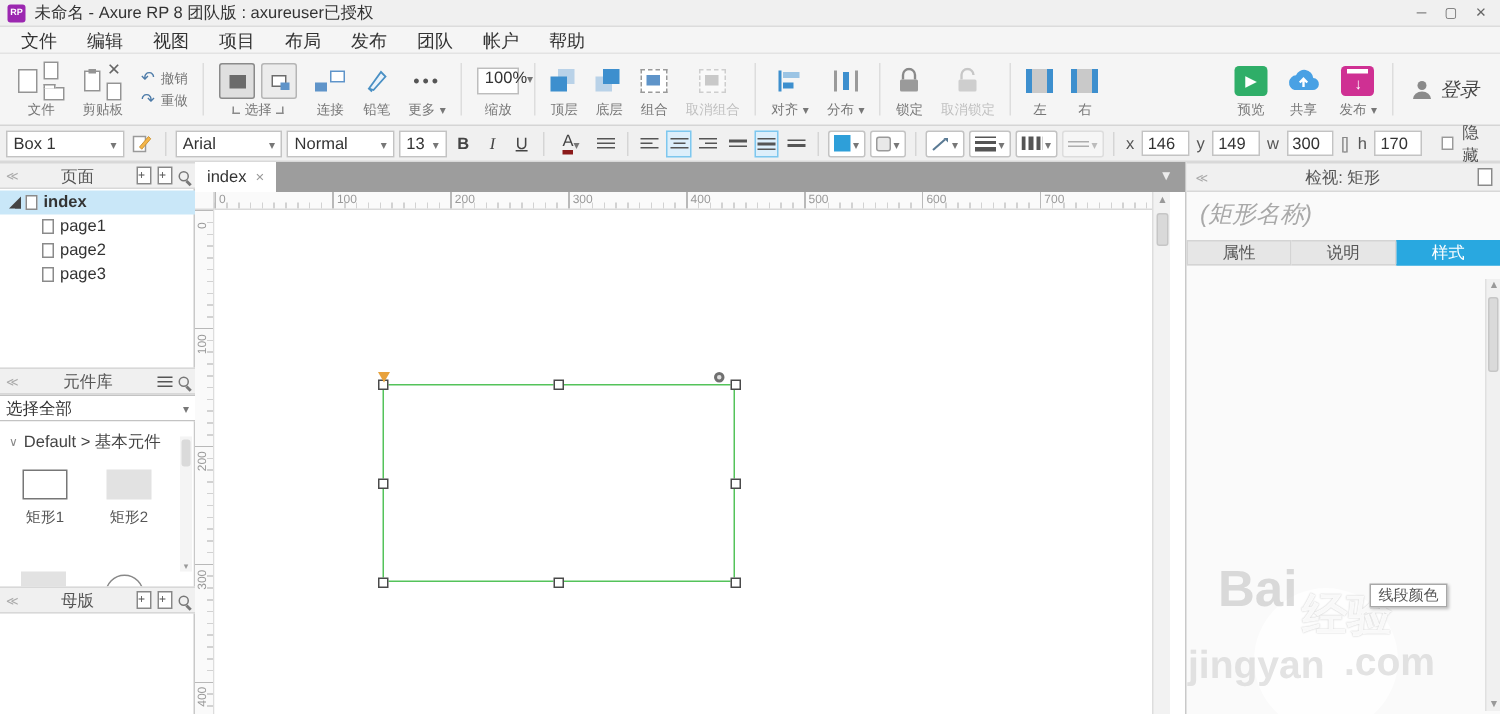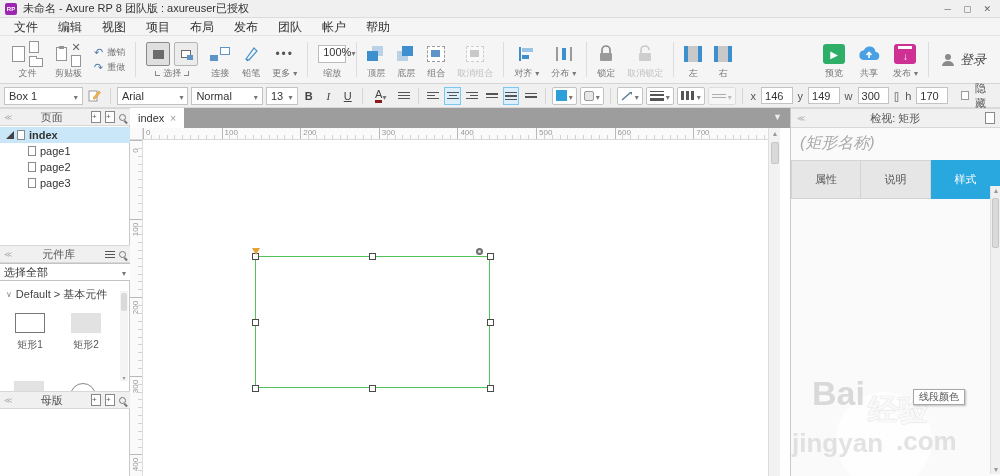--- a/index.html
+++ b/index.html
@@ -119,21 +119,21 @@
   #canvas-vscroll{position:absolute;left:638px;top:20px;width:12px;height:348px;background:#f2f2f2;border-left:1px solid #ddd;}
   #canvas-vscroll .up{position:absolute;left:0;top:2px;width:12px;text-align:center;font-size:7px;color:#999;}
   #canvas-vscroll .thumb{position:absolute;left:2px;top:14px;width:8px;height:22px;background:#d9d9d9;border:1px solid #c6c6c6;border-radius:2px;}
 
   
   #inspector{left:790px;top:108px;width:210px;height:368px;background:#fafafa;border-left:1px solid #c9c9c9;position:absolute;}
   #insp-head{position:absolute;left:0;top:0;width:210px;height:20px;background:#f0f0f0;border-top:1px solid #d8d8d8;border-bottom:1px solid #d8d8d8;display:flex;align-items:center;padding:0 6px;gap:4px;}
   #insp-head .ptitle{flex:1;text-align:center;font-size:11px;color:#555;}
   #insp-name{position:absolute;left:9px;top:25px;font-size:16px;font-style:italic;color:#a9a9a9;}
   #insp-tabs{position:absolute;left:0;top:52px;width:210px;height:22px;display:flex;}
-  .itab{width:70px;height:39px;display:flex;align-items:center;justify-content:center;font-size:11px;background:#e6e6e6;color:#555;border:1px solid #d4d4d4;border-left:none;}
+  .itab{width:70px;height:17px;display:flex;align-items:center;justify-content:center;font-size:11px;background:#e6e6e6;color:#555;border:1px solid #d4d4d4;border-left:none;}
   .itab:first-child{border-left:1px solid #d4d4d4;}
   .itab.active{background:#29a8e0;color:#fff;border-color:#29a8e0;}
   .sw{display:inline-block;}
   #tooltip{position:absolute;left:122px;top:281px;height:16px;background:#fff;border:1px solid #a8a8a8;box-shadow:1px 1px 2px rgba(0,0,0,.25);display:flex;align-items:center;padding:0 5px;font-size:10px;color:#555;white-space:nowrap;z-index:30;}
   #insp-scroll{position:absolute;left:199px;top:78px;width:10px;height:288px;background:#f0f0f0;border-left:1px solid #e0e0e0;}
   #insp-scroll .up{position:absolute;top:1px;left:0;width:10px;text-align:center;font-size:7px;color:#999;}
   #insp-scroll .thumb{position:absolute;left:1px;top:12px;width:7px;height:50px;background:#dadada;border:1px solid #c6c6c6;border-radius:2px;}
   #outline-head{position:absolute;left:0;top:344px;width:210px;height:18px;background:#f0f0f0;border-top:1px solid #d0d0d0;border-bottom:1px solid #d8d8d8;display:flex;align-items:center;padding:0 6px;gap:8px;}
   #outline-head .ptitle{flex:1;text-align:center;font-size:11px;color:#555;}
   .ico-funnel{width:0;height:0;border-left:5px solid transparent;border-right:5px solid transparent;border-top:6px solid #888;position:relative;}

